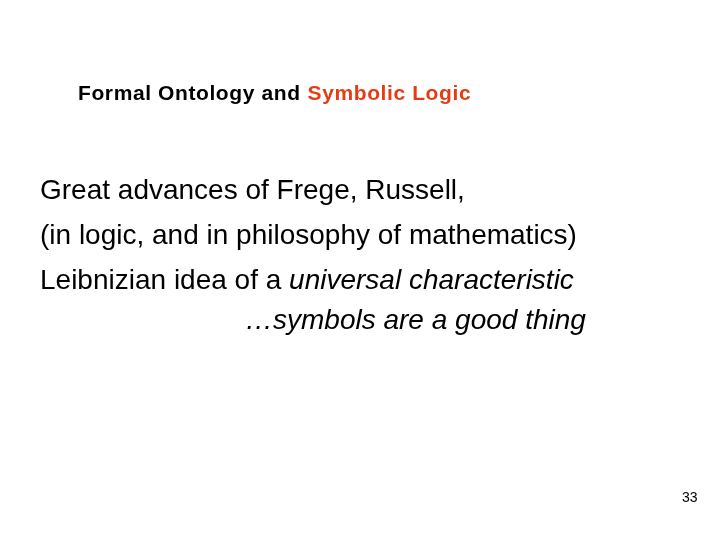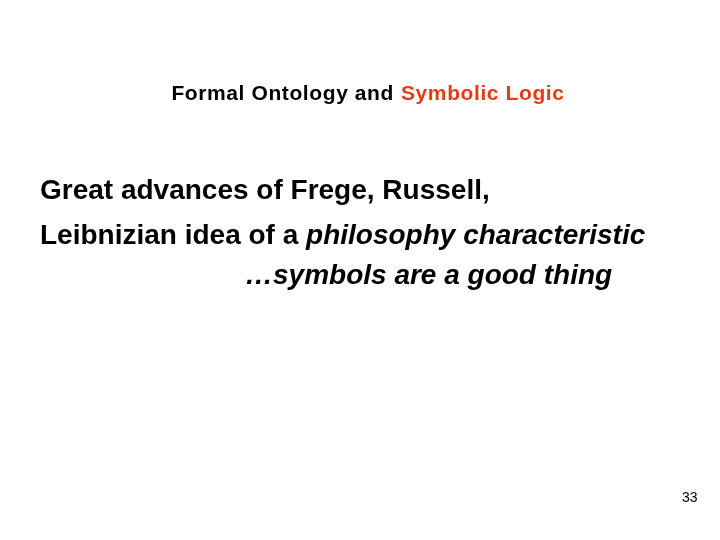--- a/index.html
+++ b/index.html
@@ -28,40 +28,38 @@
     position: absolute;
     left: 78px;
     top: 80px;
     width: 580px;
     font-size: 21px;
     font-weight: bold;
     line-height: 26px;
     letter-spacing: 0.6px;
     color: #000000;
     white-space: nowrap;
-    text-align: center;
   }
   .title-accent {
     color: #e63c16;
   }
   .title-gap {
     display: inline-block;
     width: 7px;
   }
 
   
   .body-block {
     position: absolute;
     left: 40px;
     top: 170px;
     width: 650px;
     font-size: 28px;
     line-height: 40px;
     color: #000000;
-    font-weight: bold;
   }
 
   .body-para {
     margin: 0;
     padding: 0;
   }
   .body-para + .body-para {
     margin-top: 5px;
   }
 
@@ -98,24 +96,27 @@
   <div class="slide-title">
     <span>Formal Ontology and</span><span class="title-gap"></span><span class="title-accent">Symbolic Logic</span>
   </div>
 
   <div class="body-block">
 
     <p class="body-para">
       <span class="body-line">Great advances of Frege, Russell,</span>
     </p>
 
+    <p class="body-para">
+      <span class="body-line">(in logic, and in philosophy of mathematics)</span>
+    </p>
 
     <p class="body-para">
       <span class="body-line"><span>Leibnizian idea of a</span>
-        <span class="italic">philosophy characteristic</span></span>
+        <span class="italic">universal characteristic</span></span>
       <span class="line-indent italic">…symbols are a good thing</span>
     </p>
 
   </div>
 
   <div class="page-number">33</div>
 
 </div>
 
 </body></html>

